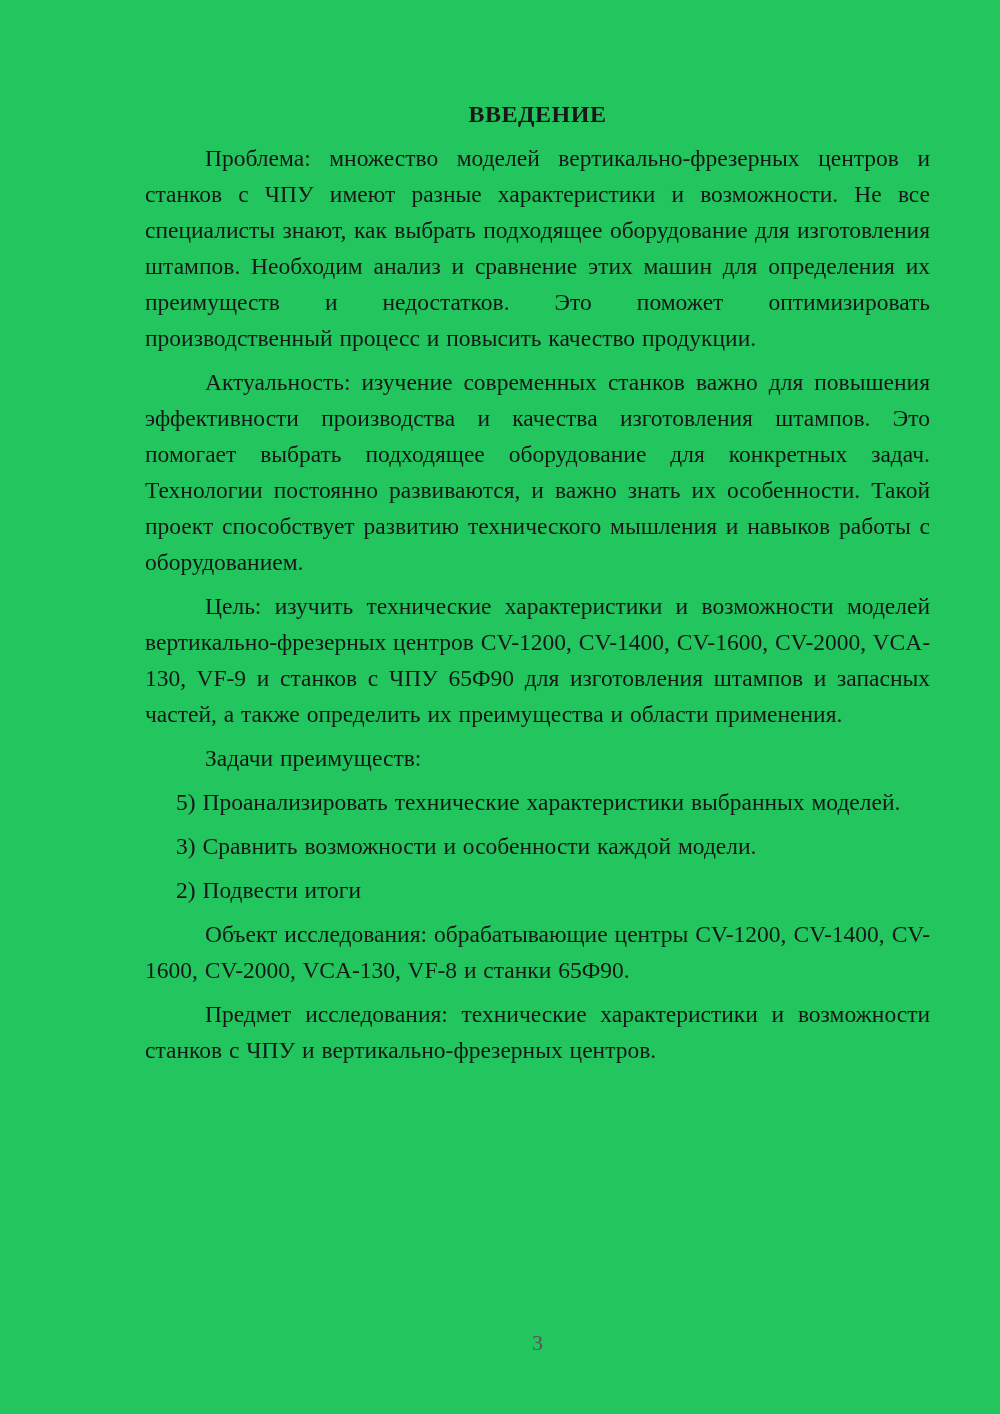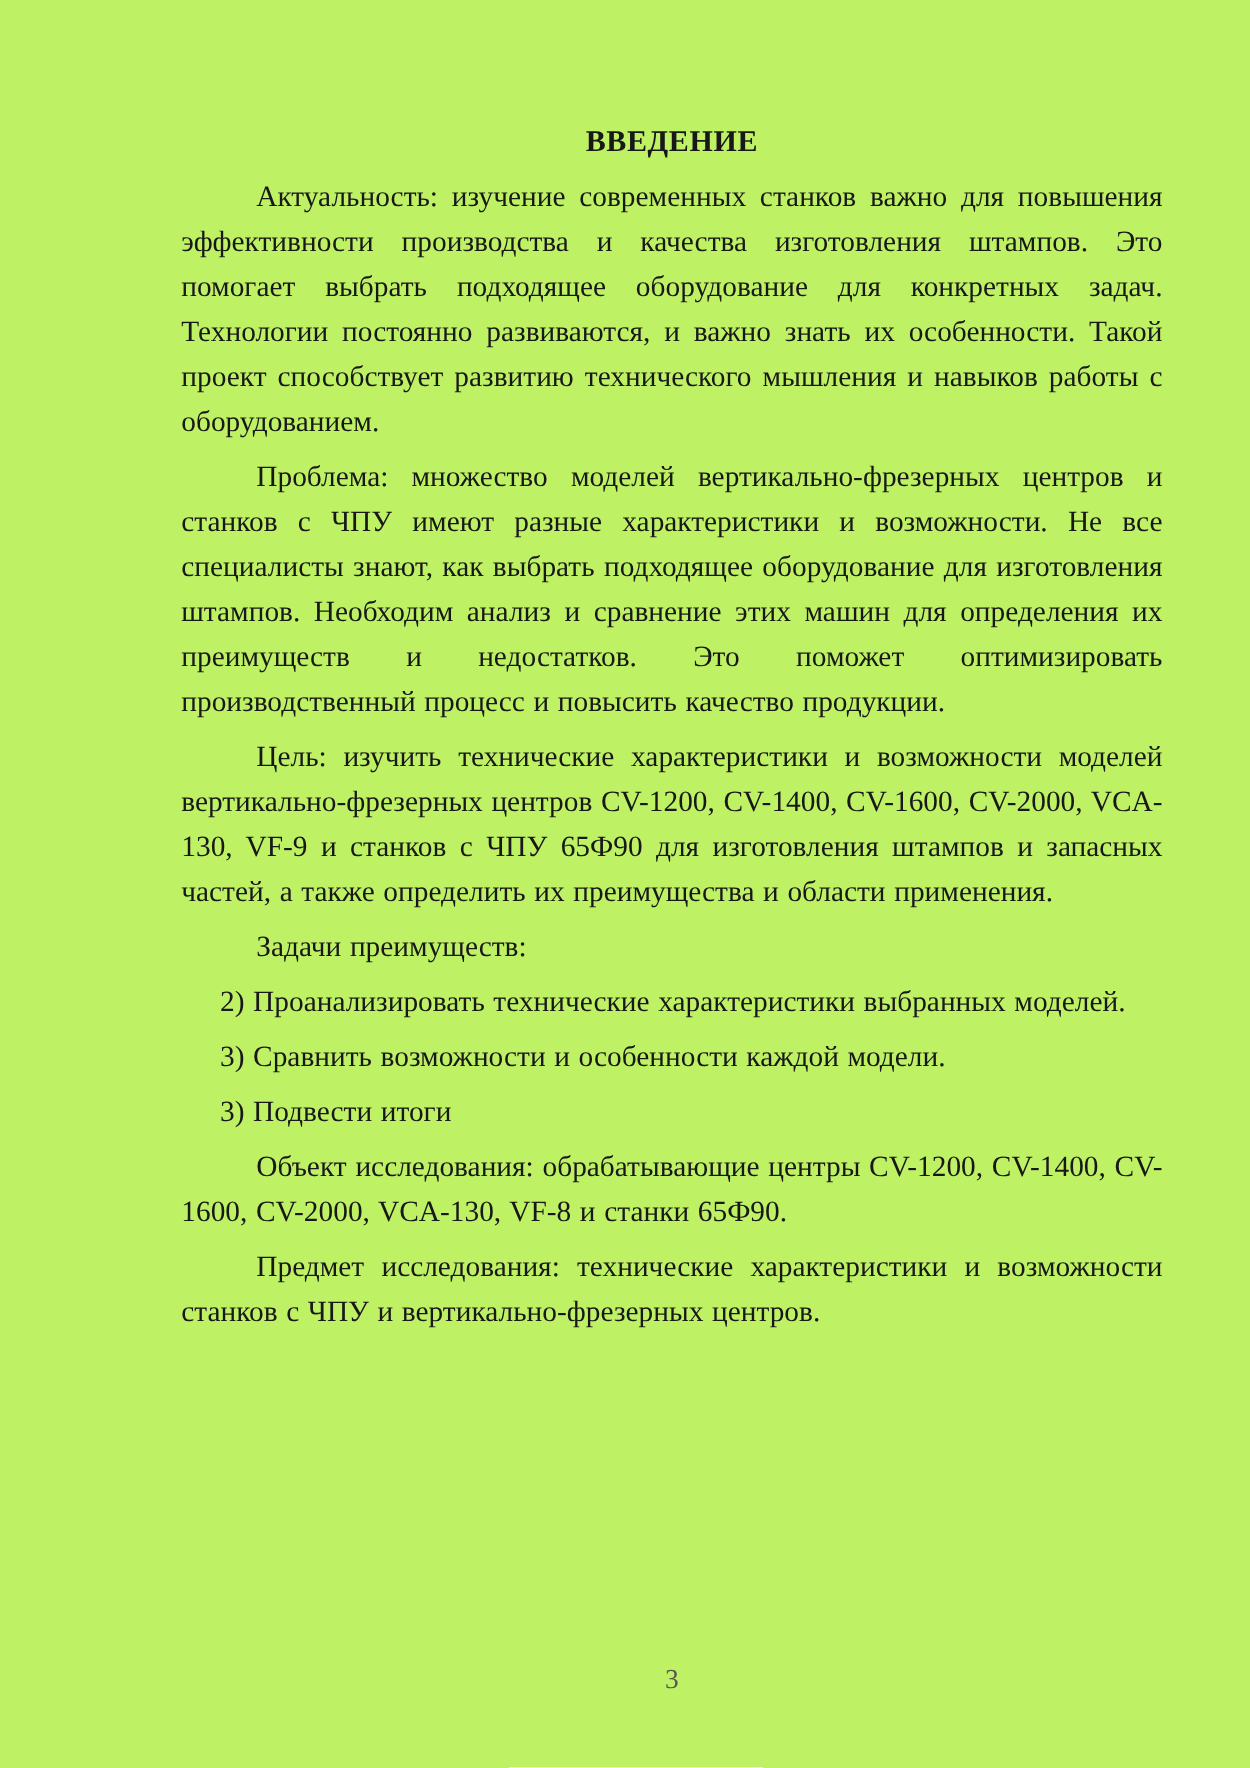--- a/index.html
+++ b/index.html
@@ -4,21 +4,21 @@
 <style>
   html, body {
     margin: 0;
     padding: 0;
     background: #ffffff;
   }
   .page {
     position: relative;
     width: 1000px;
     height: 1414px;
-    background: #bef264;
+    background: #22c55e;
     overflow: hidden;
     font-family: "Liberation Serif", "DejaVu Serif", serif;
     color: #181818;
   }
   .content {
     position: absolute;
     left: 145px;
     top: 96px;
     width: 785px;
   }
@@ -52,35 +52,35 @@
   }
 </style>
 </head>
 <body>
 
 <div class="page">
   <div class="content">
 
     <h1 class="doc-title">ВВЕДЕНИЕ</h1>
 
+    <p class="para">Проблема: множество моделей вертикально-фрезерных центров и станков с ЧПУ имеют разные характеристики и возможности. Не все специалисты знают, как выбрать подходящее оборудование для изготовления штампов. Необходим анализ и сравнение этих машин для определения их преимуществ и недостатков. Это поможет оптимизировать производственный процесс и повысить качество продукции.</p>
+
     <p class="para">Актуальность: изучение современных станков важно для повышения эффективности производства и качества изготовления штампов. Это помогает выбрать подходящее оборудование для конкретных задач. Технологии постоянно развиваются, и важно знать их особенности. Такой проект способствует развитию технического мышления и навыков работы с оборудованием.</p>
-
-    <p class="para">Проблема: множество моделей вертикально-фрезерных центров и станков с ЧПУ имеют разные характеристики и возможности. Не все специалисты знают, как выбрать подходящее оборудование для изготовления штампов. Необходим анализ и сравнение этих машин для определения их преимуществ и недостатков. Это поможет оптимизировать производственный процесс и повысить качество продукции.</p>
 
     <p class="para">Цель: изучить технические характеристики и возможности моделей вертикально-фрезерных центров CV-1200, CV-1400, CV-1600, CV-2000, VCA-130, VF-9 и станков с ЧПУ 65Ф90 для изготовления штампов и запасных частей, а также определить их преимущества и области применения.</p>
 
     <p class="para">Задачи преимуществ:</p>
 
 
-    <p class="list-item">2) Проанализировать технические характеристики выбранных моделей.</p>
+    <p class="list-item">5) Проанализировать технические характеристики выбранных моделей.</p>
 
     <p class="list-item">3) Сравнить возможности и особенности каждой модели.</p>
 
 
-    <p class="list-item">3) Подвести итоги</p>
+    <p class="list-item">2) Подвести итоги</p>
 
     <p class="para">Объект исследования: обрабатывающие центры CV-1200, CV-1400, CV-1600, CV-2000, VCA-130, VF-8 и станки 65Ф90.</p>
 
     <p class="para">Предмет исследования: технические характеристики и возможности станков с ЧПУ и вертикально-фрезерных центров.</p>
 
   </div>
 
   <div class="page-number">3</div>
 </div>
 

